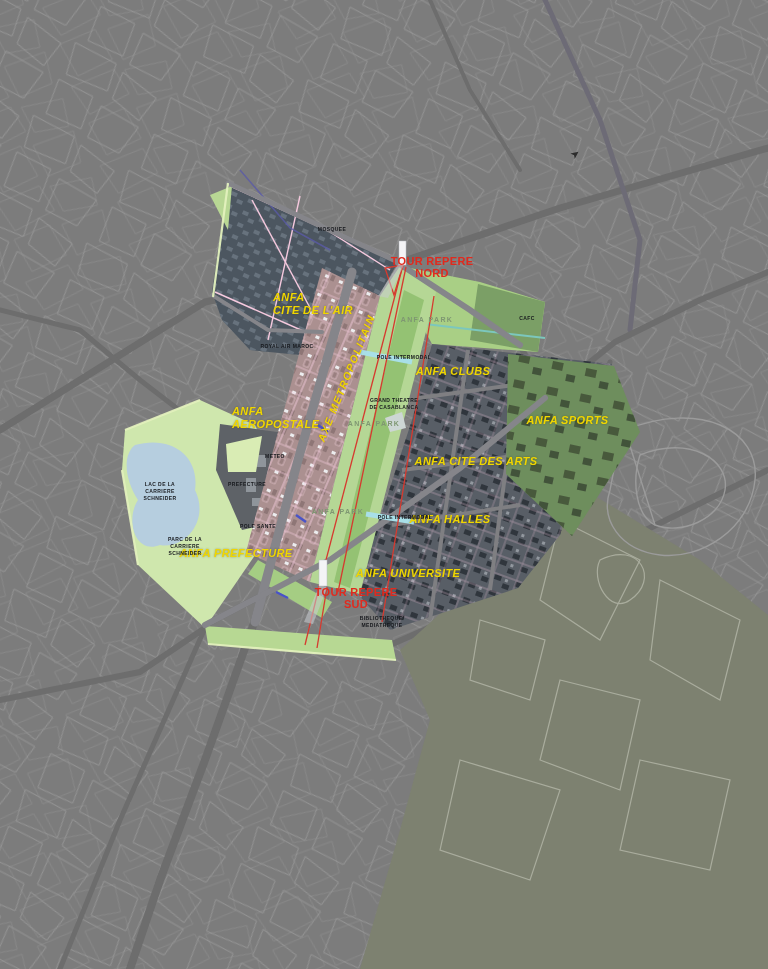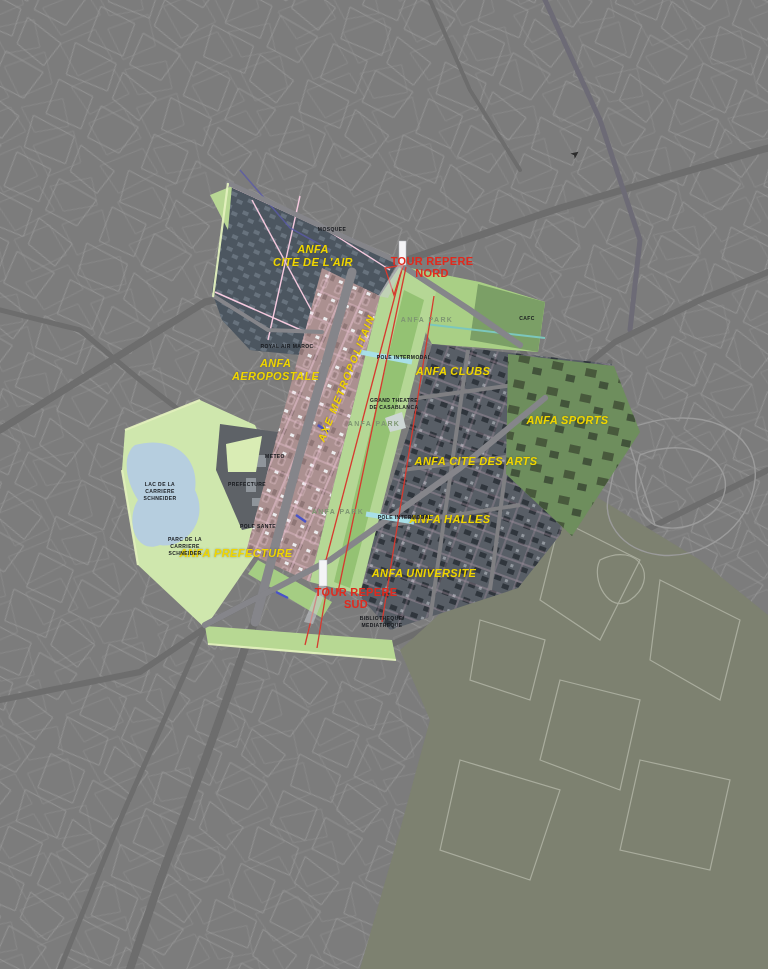--- a/index.html
+++ b/index.html
@@ -6,21 +6,21 @@
   #map-canvas{position:relative;width:768px;height:969px;overflow:hidden;font-family:"Liberation Sans",sans-serif;}
   #map-art{position:absolute;left:0;top:0;}
   #label-layer{position:absolute;left:0;top:0;width:768px;height:969px;}
   .label{position:absolute;white-space:pre-line;text-align:center;pointer-events:none;line-height:1.15;}
   .district{color:#f0d600;font-weight:bold;font-style:italic;font-size:11px;letter-spacing:.4px;text-shadow:0 0 2px rgba(50,50,20,.45);}
   .axis{color:#f0d600;font-weight:bold;font-style:italic;font-size:10.5px;letter-spacing:1.5px;text-shadow:0 0 2px rgba(80,30,20,.5);}
   .landmark{color:#e02a1e;font-weight:bold;font-size:11px;letter-spacing:.3px;line-height:1.05;}
   .park{color:#7f9772;font-weight:bold;font-size:7px;letter-spacing:1.4px;}
   .poi{color:#17191d;font-weight:bold;font-size:5px;letter-spacing:.4px;line-height:1.35;}
   .north-arrow{color:#2d2d2d;font-size:11px;}
-  .align-left{text-align:center;}
+  .align-left{text-align:left;margin-top:48px;}
 </style>
 </head>
 <body>
 
 <div id="map-canvas">
 
 <svg id="map-art" width="768" height="969" viewBox="0 0 768 969" xmlns="http://www.w3.org/2000/svg">
   <defs>
     <pattern id="fabric" width="110" height="84" patternUnits="userSpaceOnUse">
       <g fill="none" stroke="#999999" stroke-width="1">
@@ -204,21 +204,21 @@
 
 <div id="label-layer">
       <span class="label district align-left" style="left: 273px; top: 256px; transform: translate(0px, -50%);">ANFA
 CITE DE L'AIR</span>
       <span class="label district align-left" style="left: 232px; top: 370px; transform: translate(0px, -50%);">ANFA
 AEROPOSTALE</span>
       <span class="label district" style="left: 453px; top: 371px; transform: translate(-50%, -50%);">ANFA CLUBS</span>
       <span class="label district" style="left: 549px; top: 420px; transform: translate(-50%, -50%); padding-left: 37px;">ANFA SPORTS</span>
       <span class="label district" style="left: 454px; top: 461px; transform: translate(-50%, -50%); margin-left: 22px;">ANFA CITE DES ARTS</span>
       <span class="label district" style="left: 450px; top: 519px; transform: translate(-50%, -50%); text-align: center;">ANFA HALLES</span>
-      <span class="label district" style="left: 424px; top: 573px; transform: translate(-50%, -50%);">ANFA UNIVERSITE</span>
+      <span class="label district" style="left: 408px; top: 573px; transform: translate(-50%, -50%);">ANFA UNIVERSITE</span>
       <span class="label district" style="left: 236px; top: 553px; transform: translate(-50%, -50%);">ANFA PREFECTURE</span>
       <span class="label axis" style="left: 346px; top: 378px; transform: translate(-50%, -50%) rotate(-68deg);">AXE METROPOLITAIN</span>
       <span class="label landmark" style="left: 432px; top: 268px; transform: translate(-50%, -50%);">TOUR REPERE
 NORD</span>
       <span class="label landmark" style="left: 356px; top: 599px; transform: translate(-50%, -50%);">TOUR REPERE
 SUD</span>
       <span class="label park" style="left: 427px; top: 320px; transform: translate(-50%, -50%);">ANFA PARK</span>
       <span class="label park" style="left: 374px; top: 424px; transform: translate(-50%, -50%);">ANFA PARK</span>
       <span class="label park" style="left: 338px; top: 512px; transform: translate(-50%, -50%);">ANFA PARK</span>
       <span class="label poi" style="left: 287px; top: 346px; transform: translate(-50%, -50%);">ROYAL AIR MAROC</span>

